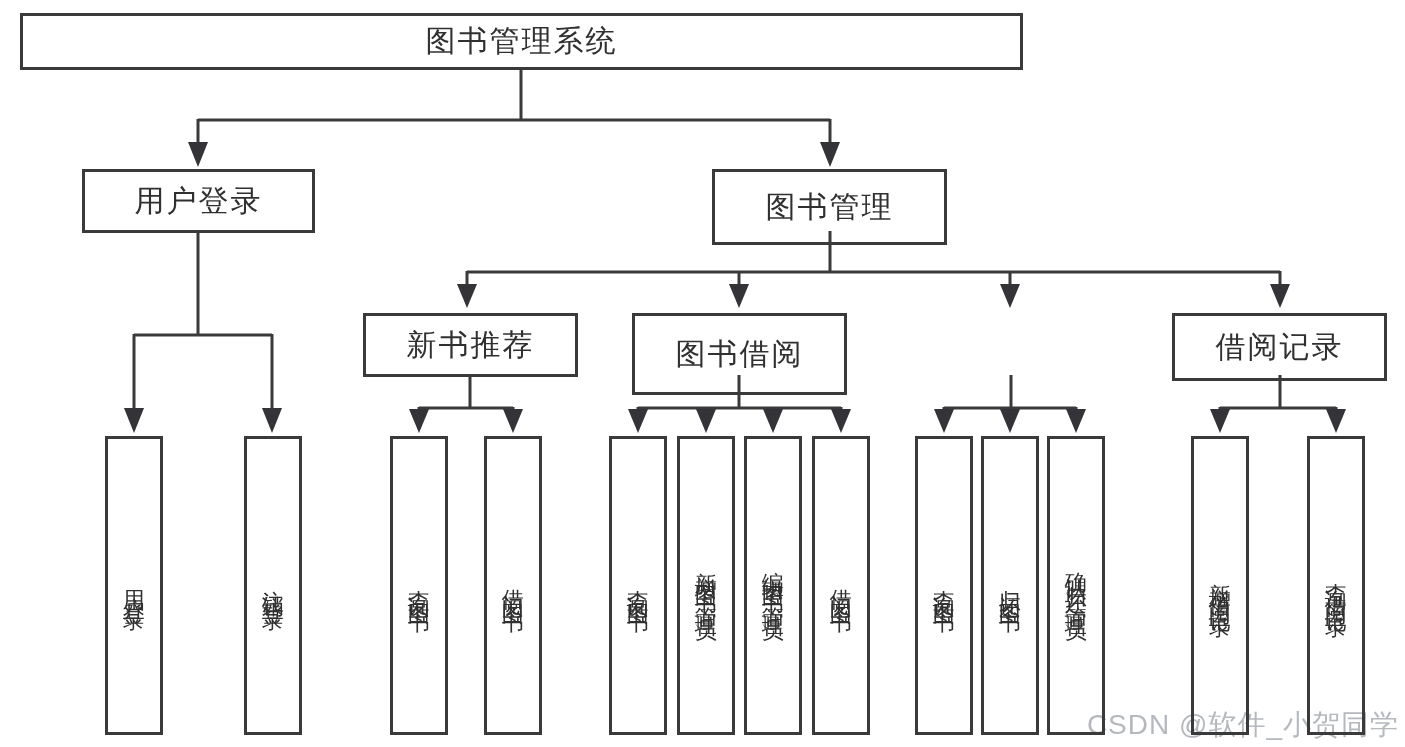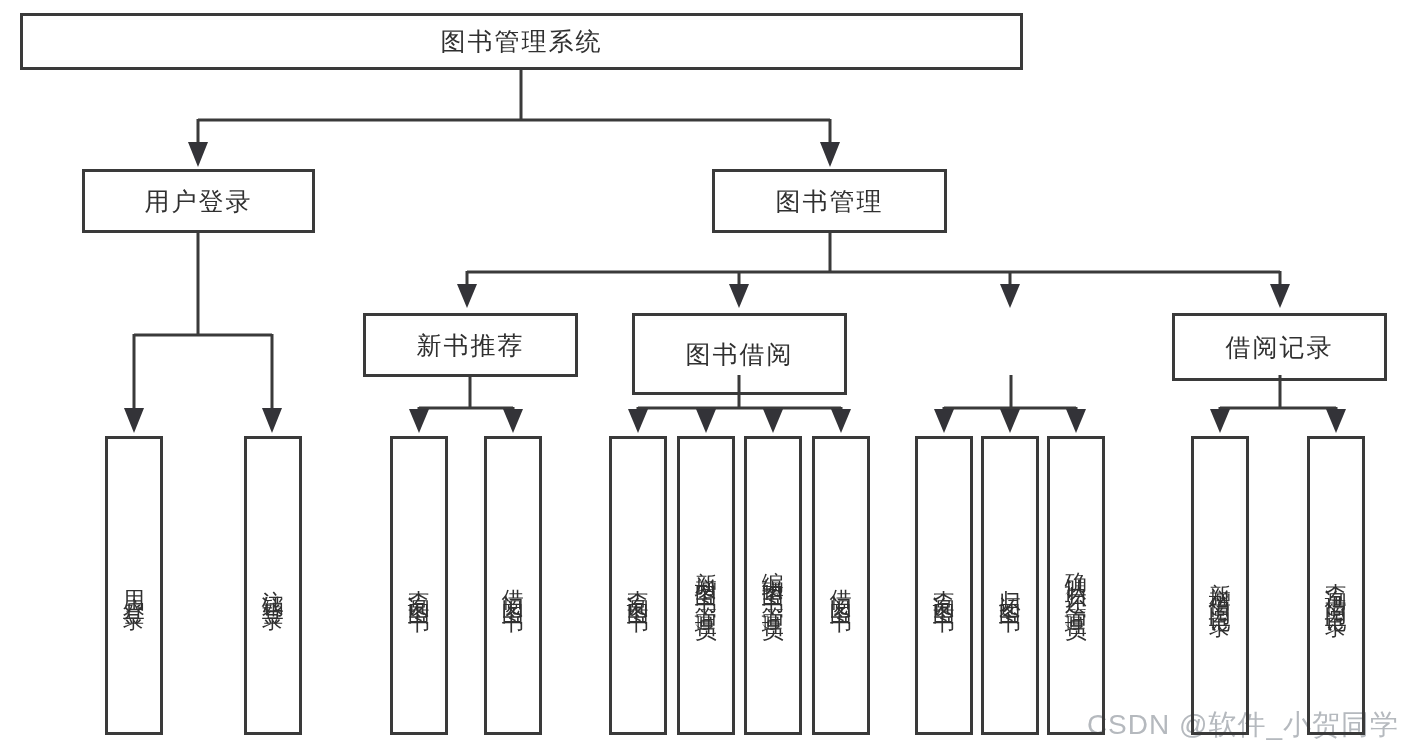--- a/index.html
+++ b/index.html
@@ -15,21 +15,21 @@
   .canvas svg { position: absolute; left: 0; top: 0; }
   .node {
     position: absolute;
     border: 3px solid #3a3a3a;
     background: transparent;
     display: flex;
     align-items: center;
     justify-content: center;
     color: #303030;
   }
-  .hbox { font-size: 25px; letter-spacing: 2px; }
+  .hbox { font-size: 30px; letter-spacing: 2px; }
   .hbox .label { white-space: nowrap; }
   .vbox .label {
     writing-mode: vertical-rl;
     text-orientation: mixed;
     font-size: 22px;
     letter-spacing: 7px;
     line-height: 1.15;
     white-space: nowrap;
   }
   .watermark {
@@ -87,21 +87,21 @@
     <polygon class="arrow" points="1336,433 1326,409 1346,409"></polygon>
   </svg>
 
   <div class="node hbox" style="left:20px; top:13px; width:1003px; height:57px;">
     <span class="label">图书管理系统</span>
   </div>
 
   <div class="node hbox" style="left:82px; top:169px; width:233px; height:64px;">
     <span class="label">用户登录</span>
   </div>
-  <div class="node hbox" style="left:712px; top:169px; width:235px; height:64px;">
+  <div class="node hbox" style="left:712px; top:169px; width:235px; height:76px;">
     <span class="label">图书管理</span>
   </div>
 
   <div class="node hbox" style="left:363px; top:313px; width:215px; height:64px;text-align:center;">
     <span class="label">新书推荐</span>
   </div>
   <div class="node hbox" style="left:632px; top:313px; width:215px; height:82px;">
     <span class="label">图书借阅</span>
   </div>
   <div class="node hbox" style="left:1172px; top:313px; width:215px; height:68px;">

